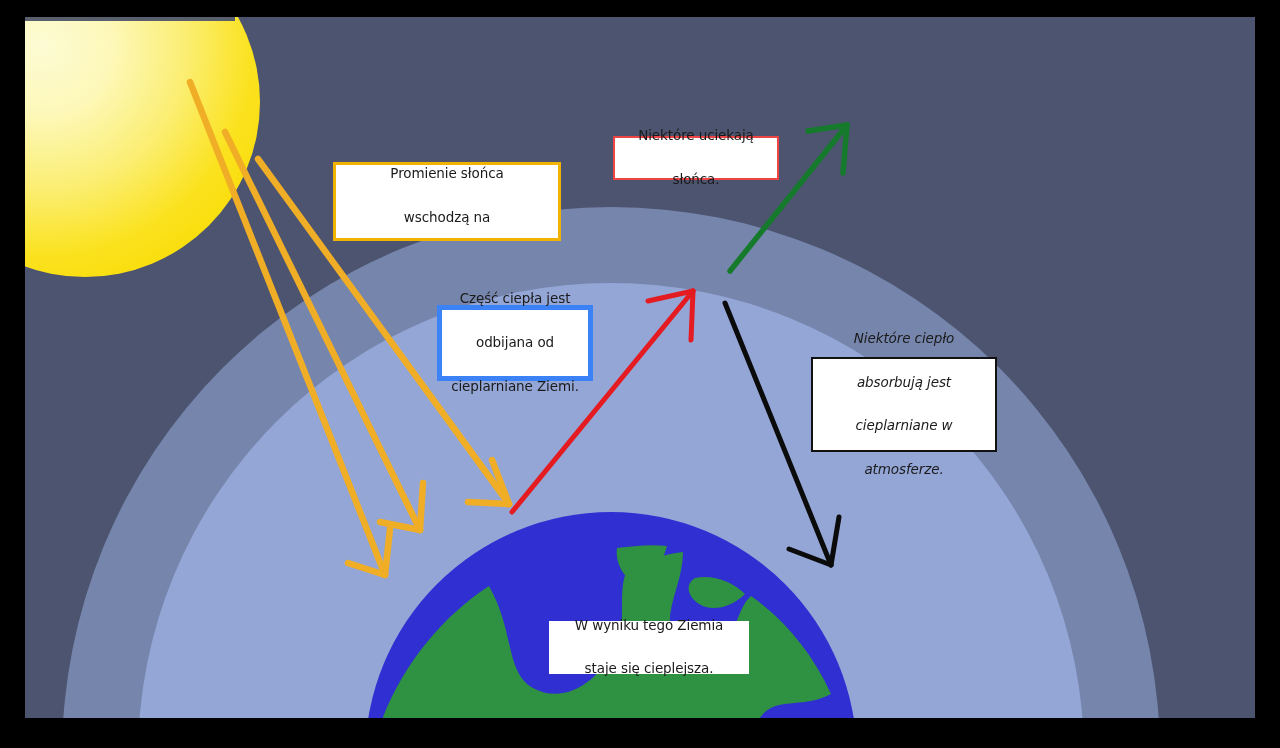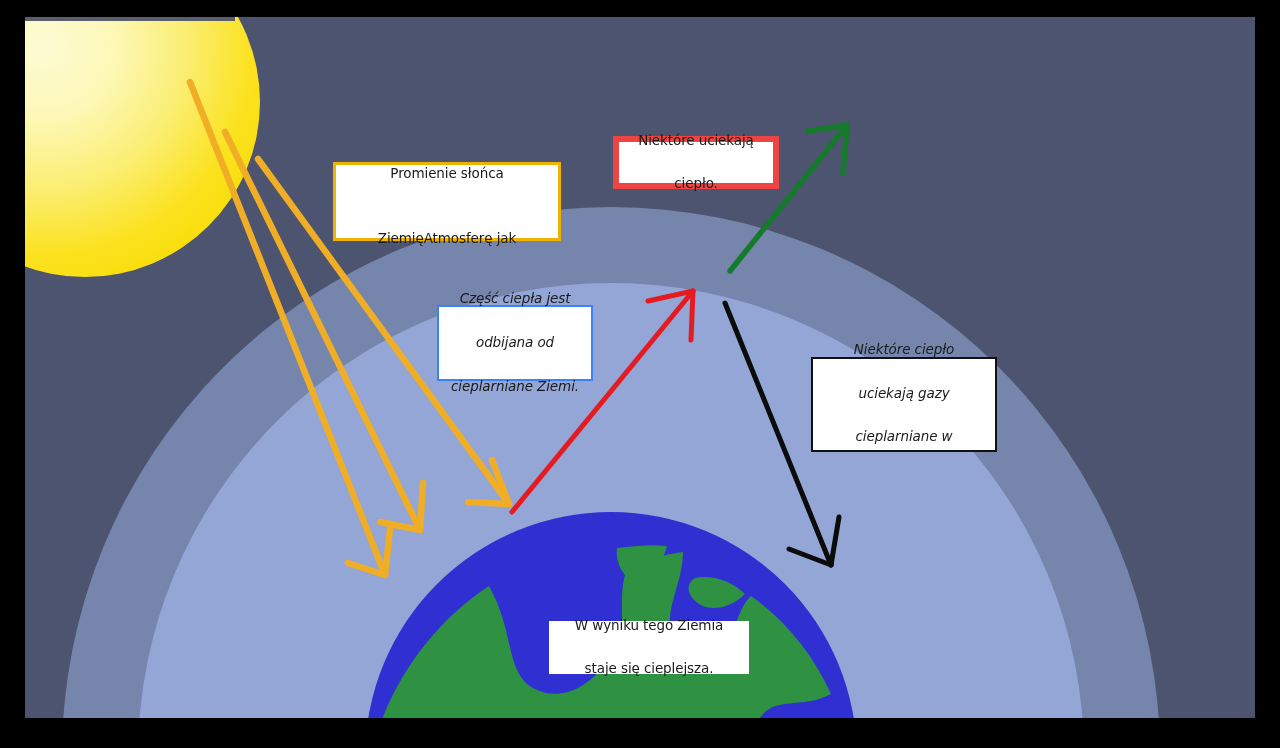--- a/index.html
+++ b/index.html
@@ -43,22 +43,22 @@
     font-size:13.5px;line-height:1.62;text-align:center;
     letter-spacing:-0.1px;
     box-sizing:border-box;
     display:flex;align-items:center;justify-content:center;
   }
   .callout span{display:block;width:100%;}
 
   #box-sun     {left:308px;top:145px;width:228px;height:79px;border:3px solid #f0b400;
                 box-shadow:0 0 0 1px #ffffff inset;}
   #box-sun span{position:relative;top:8px;}
-  #box-reflect {left:412px;top:288px;width:156px;height:76px;border:2px solid #3b82f6;font-style:italic;}
-  #box-escape  {left:588px;top:119px;width:166px;height:53px;border:6px solid #ef4444;}
+  #box-reflect {left:412px;top:288px;width:156px;height:76px;border:5px solid #3b82f6;}
+  #box-escape  {left:588px;top:119px;width:166px;height:44px;border:2px solid #ef4444;}
   #box-absorb  {left:786px;top:340px;width:186px;height:95px;border:2.5px solid #111111;font-style:italic;}
   #box-warmer  {left:524px;top:604px;width:200px;height:53px;border:0;justify-content:center;}
 
   
   .bar{position:absolute;background:#000;}
   #bar-top   {left:0;top:0;width:1280px;height:17px;}
   #bar-left  {left:0;top:0;width:25px;height:748px;}
   #bar-right {left:1255px;top:0;width:25px;height:748px;}
   #bar-bottom{left:0;top:718px;width:1280px;height:30px;}
   #bar-sun-cap{left:25px;top:17px;width:210px;height:4px;background:#5a5f6e;}
@@ -132,45 +132,46 @@
       <g stroke="#0b0b0b" stroke-width="5" fill="none" stroke-linecap="round" stroke-linejoin="round">
         <path d="M700,286 L806,548"></path>
         <path d="M806,548 L764,532"></path>
         <path d="M806,548 L814,500"></path>
       </g>
     </svg>
 
     <div class="callout" id="box-sun">
       <span>
         <span>Promienie słońca</span><br>
+        <span>wschodzą na</span><br>
         <br>
-        <span>ZiemięAtmosferę jak</span><br>
       </span>
     </div>
 
     <div class="callout" id="box-reflect">
       <span>
         <span>Część ciepła jest</span><br>
         <span>odbijana od</span><br>
         <span>cieplarniane Ziemi.</span>
       </span>
     </div>
 
     <div class="callout" id="box-escape">
       <span>
         <span>Niektóre uciekają</span><br>
-        <span>ciepło.</span>
+        <span>słońca.</span>
       </span>
     </div>
 
     <div class="callout" id="box-absorb">
       <span>
         <span>Niektóre ciepło</span><br>
-        <span>uciekają gazy</span><br>
+        <span>absorbują jest</span><br>
         <span>cieplarniane w</span><br>
+        <span>atmosferze.</span>
       </span>
     </div>
 
     <div class="callout" id="box-warmer">
       <span>
         <span>W wyniku tego Ziemia</span><br>
         <span>staje się cieplejsza.</span>
       </span>
     </div>
 

